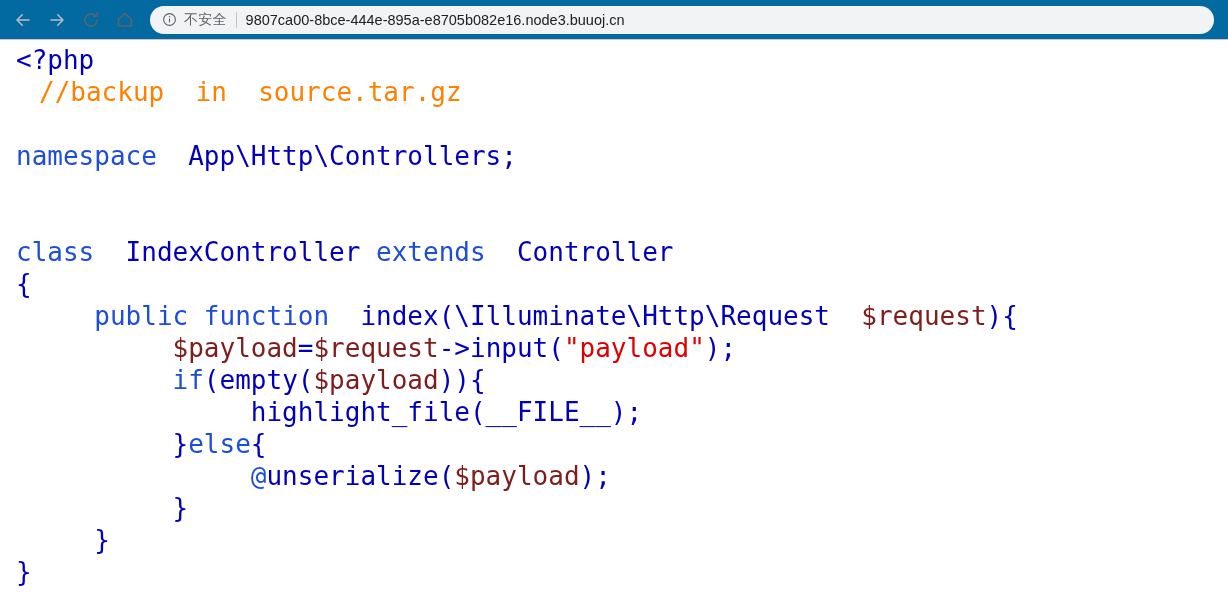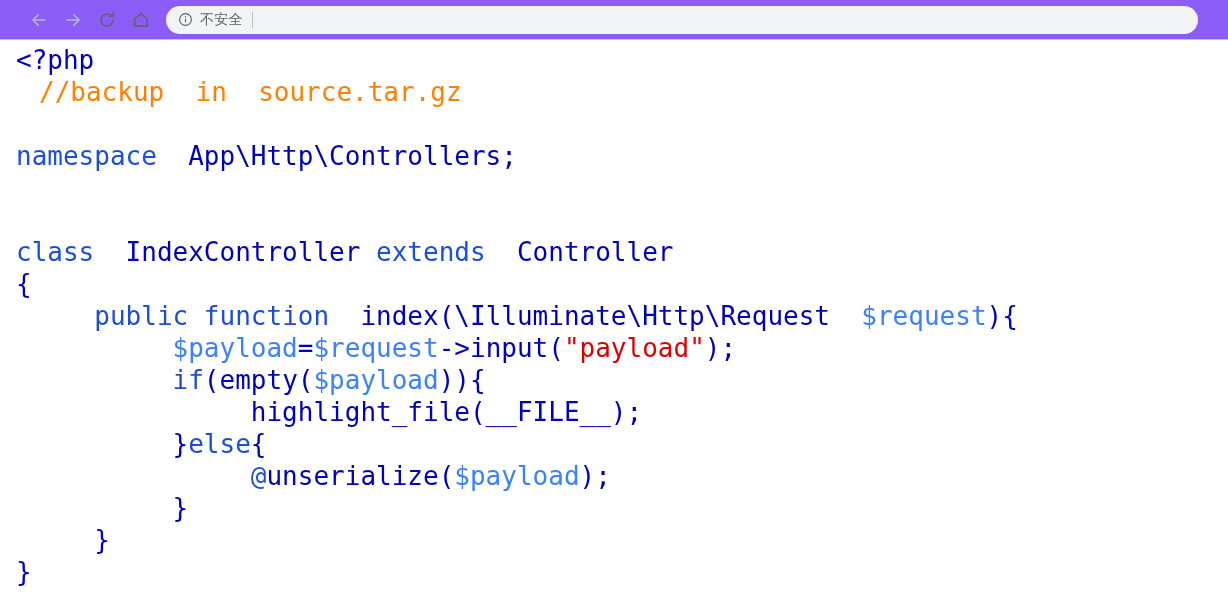--- a/index.html
+++ b/index.html
@@ -11,26 +11,26 @@
     overflow: hidden;
   }
   body {
     font-family: "Liberation Sans", sans-serif;
   }
 
   
   #browser-chrome {
     position: relative;
     height: 40px;
-    background: #8b5cf6;
+    background: #0369a1;
     border-bottom: 1px solid #c8c8c8;
     display: flex;
     align-items: center;
     box-sizing: border-box;
-    padding: 0 24px;
+    padding: 0 8px;
   }
   .nav-btn {
     width: 30px;
     height: 30px;
     display: flex;
     align-items: center;
     justify-content: center;
     flex: 0 0 auto;
     border-radius: 50%;
     cursor: pointer;
@@ -96,21 +96,21 @@
     font-size: 26px;
     line-height: 32px;
     white-space: pre;
     color: #000000;
   }
   .ln { display: block; height: 32px; }
   .kw   { color: #1d4ed8; }   
   .dflt { color: #0000BB; }   
   .str  { color: #DD0000; }   
   .cmt  { color: #FF8000; margin-left: 23px; }   
-  .var  { color: #3b82f6; }   
+  .var  { color: #7f1d1d; }   
 </style>
 </head>
 <body>
 
 <div id="browser-chrome">
 
   <div class="nav-btn">
     <span>
       <svg width="20" height="20" viewBox="0 0 20 20" fill="none">
         <path d="M16 10H4M4 10l5.2-5.2M4 10l5.2 5.2" stroke="#b9bcbf" stroke-width="1.5" stroke-linecap="round" stroke-linejoin="round"></path>
@@ -152,18 +152,19 @@
   <div id="omnibox">
     <span id="info-icon">
       <svg width="15" height="15" viewBox="0 0 16 16" fill="none">
         <circle cx="8" cy="8" r="6.3" stroke="#5f6368" stroke-width="1.2"></circle>
         <rect x="7.4" y="6.8" width="1.2" height="4.3" rx="0.6" fill="#5f6368"></rect>
         <circle cx="8" cy="5" r="0.75" fill="#5f6368"></circle>
       </svg>
     </span>
     <span id="security-text">不安全</span>
     <span id="omnibox-divider"></span>
+    <span id="url-text" title="9807ca00-8bce-444e-895a-e8705b082e16.node3.buuoj.cn">9807ca00-8bce-444e-895a-e8705b082e16.node3.buuoj.cn</span>
   </div>
 </div>
 
 <div id="page-body">
   <div id="code-block"><span class="ln"><span class="dflt">&lt;?php</span></span><span class="ln"><span class="cmt">//backup  in  source.tar.gz</span></span><span class="ln"><span class="dflt"></span>&nbsp;</span><span class="ln"><span class="kw">namespace </span><span class="dflt"> App\Http\Controllers;</span></span><span class="ln"><span class="dflt"></span>&nbsp;</span><span class="ln"><span class="dflt"></span>&nbsp;</span><span class="ln"><span class="kw">class </span><span class="dflt"> IndexController </span><span class="kw">extends </span><span class="dflt"> Controller</span></span><span class="ln"><span class="dflt">{</span></span><span class="ln"><span>     </span><span class="kw">public </span><span class="kw">function </span><span class="dflt"> index(\Illuminate\Http\Request </span><span class="var"> $request</span><span class="dflt">){</span></span><span class="ln"><span>          </span><span class="var">$payload</span><span class="dflt">=</span><span class="var">$request</span><span class="dflt">-&gt;input(</span><span class="str">"payload"</span><span class="dflt">);</span></span><span class="ln"><span>          </span><span class="kw">if</span><span class="dflt">(empty(</span><span class="var">$payload</span><span class="dflt">)){</span></span><span class="ln"><span>               </span><span class="dflt">highlight_file(__FILE__);</span></span><span class="ln"><span>          </span><span class="dflt">}</span><span class="kw">else</span><span class="dflt">{</span></span><span class="ln"><span>               </span><span class="kw">@</span><span class="dflt">unserialize(</span><span class="var">$payload</span><span class="dflt">);</span></span><span class="ln"><span>          </span><span class="dflt">}</span></span><span class="ln"><span>     </span><span class="dflt">}</span></span><span class="ln"><span class="dflt">}</span></span></div>
 </div>
 
 </body></html>

